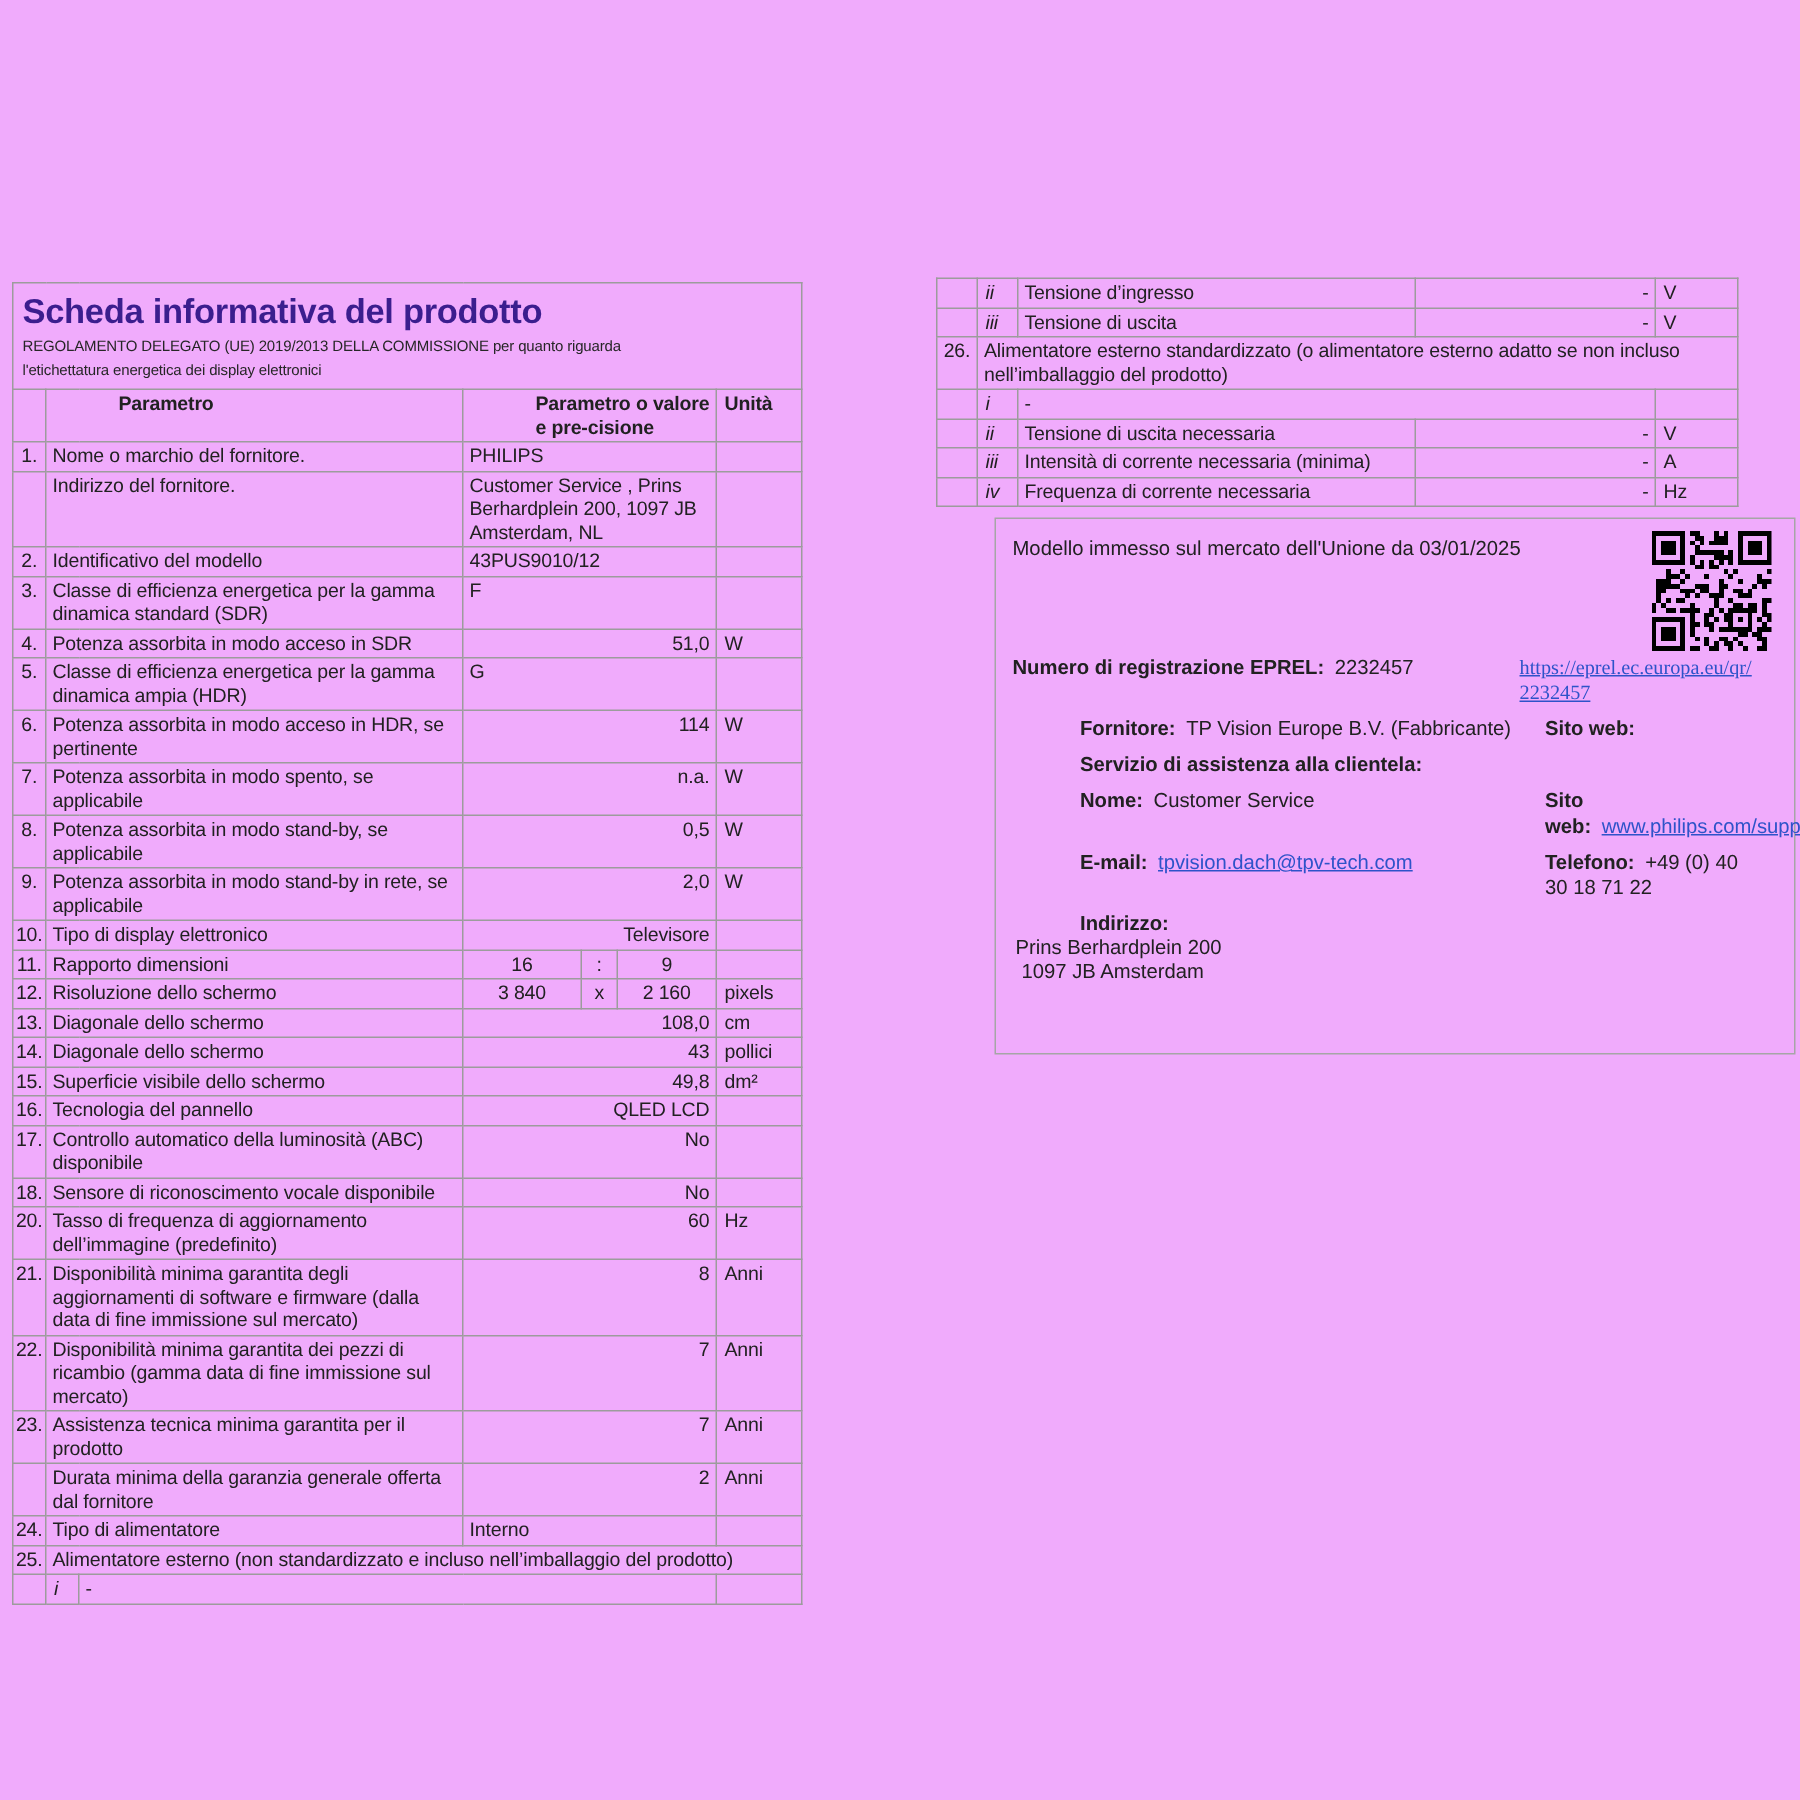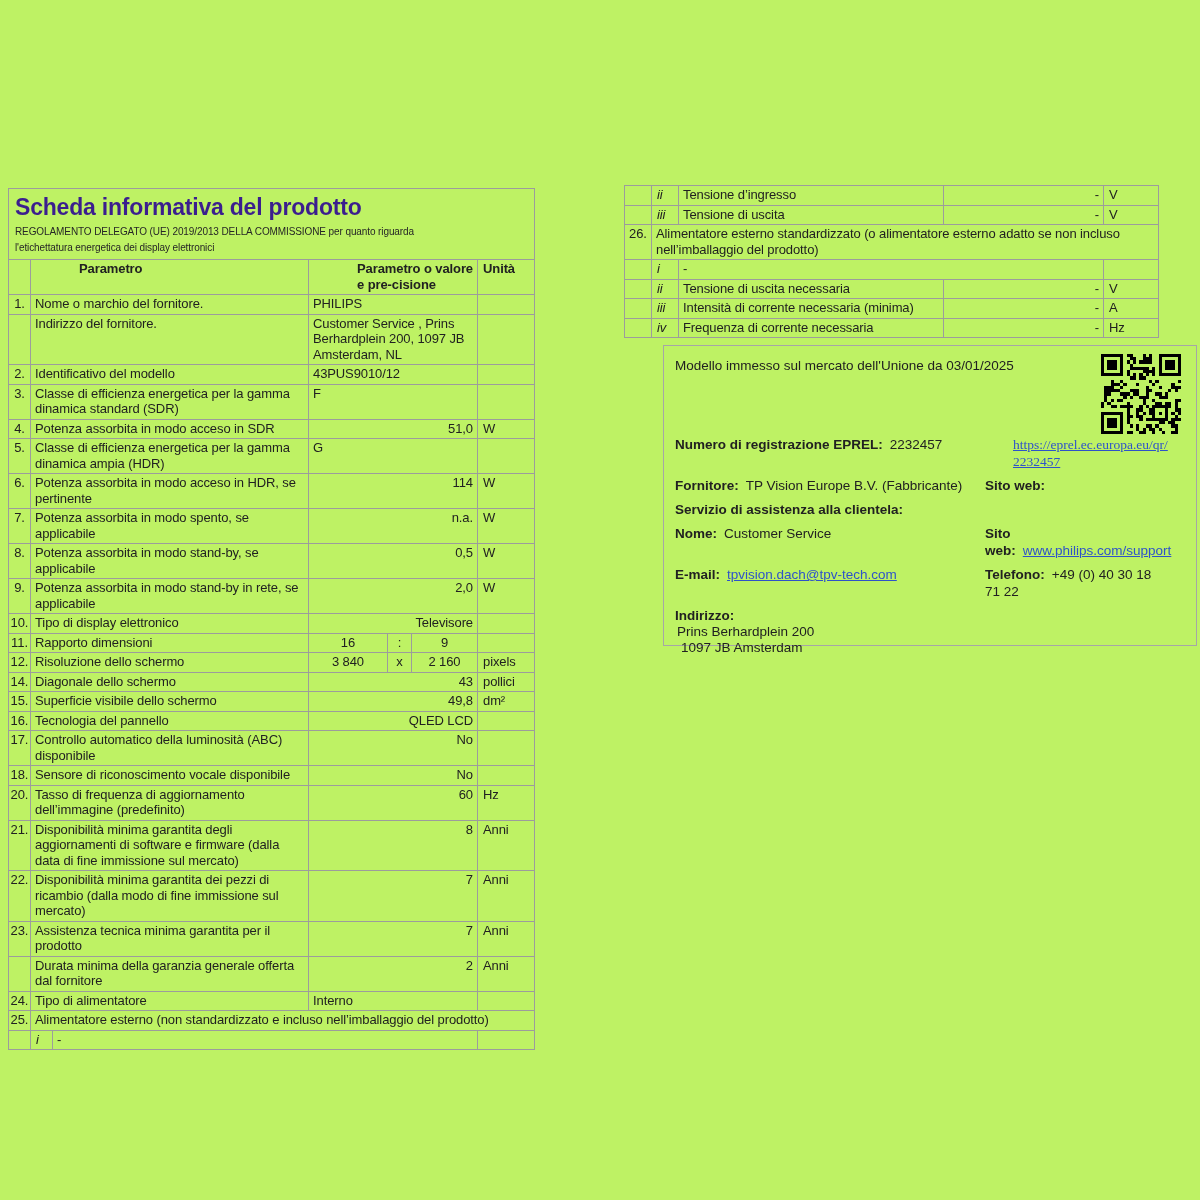--- a/index.html
+++ b/index.html
@@ -1,43 +1,43 @@
 <!DOCTYPE html>
 <html><head>
 <meta charset="utf-8">
 <style>
   html,body{margin:0;padding:0;background:#ffffff;}
   body{width:1200px;height:1200px;font-family:"Liberation Sans","DejaVu Sans",sans-serif;color:#212121;}
-  .page{position:relative;width:1200px;height:1200px;background:#bef264;overflow:hidden;}
+  .page{position:relative;width:1200px;height:1200px;background:#f0abfc;overflow:hidden;}
 
   table{border-collapse:collapse;table-layout:fixed;}
   #left-table{position:absolute;left:8px;top:188px;width:526px;}
   #right-table{position:absolute;left:624px;top:185px;width:534px;}
   td{border:1px solid #9c9c9c;vertical-align:top;font-size:13px;line-height:15.5px;
      padding:1px 4px 2px;letter-spacing:-0.1px;word-wrap:break-word;}
   td.num{text-align:center;padding-left:1px;padding-right:1px;}
   td.ar{text-align:right;}
   td.ac{text-align:center;}
   td.roman{font-style:italic;padding-left:5px;}
   td.hd{font-weight:bold;padding-left:48px;}
   td.unit{padding-left:5px;}
 
   .title-cell{padding:5px 6px 3px;}
   .doc-title{font-size:23px;font-weight:bold;line-height:27px;letter-spacing:-0.2px;}
   .doc-sub{font-size:10px;line-height:16px;white-space:nowrap;margin-top:3px;color:#262626;}
 
-  #info-box{position:absolute;left:663px;top:345px;width:534px;height:301px;
+  #info-box{position:absolute;left:663px;top:345px;width:534px;height:358px;
             border:1px solid #a6a6a6;box-sizing:border-box;padding:11px 27px 0 11px;
             font-size:13.5px;line-height:17px;}
   .ib-grid{display:grid;grid-template-columns:310px 1fr;align-items:start;}
   .ib-label{font-weight:bold;margin-right:7px;}
   .link{text-decoration:underline;cursor:pointer;}
   .eprel-link{display:inline-block;max-width:206px;word-break:break-all;}
   .mt-big{margin-top:62px;gap:28px;}
-  .mt{margin-top:7px;}
+  .mt{margin-top:7px;margin-left:45px;}
   .addr{line-height:15.5px;}
   .addr-1{padding-left:2px;}
   .addr-2{padding-left:6px;}
   .addr-3{padding-left:6px;}
   #qr-wrap{position:absolute;top:8px;right:15px;width:80px;height:80px;}
   #qr-wrap svg{display:block;width:80px;height:80px;}
 </style>
 </head>
 <body>
 
@@ -147,20 +147,26 @@
         </tr>
         <tr>
           <td class="num">12.</td>
           <td colspan="2">Risoluzione dello schermo</td>
           <td class="ac">3 840</td>
           <td class="ac">x</td>
           <td class="ac">2 160</td>
           <td class="unit">pixels</td>
         </tr>
         <tr>
+          <td class="num">13.</td>
+          <td colspan="2">Diagonale dello schermo</td>
+          <td class="ar" colspan="3">108,0</td>
+          <td class="unit">cm</td>
+        </tr>
+        <tr>
           <td class="num">14.</td>
           <td colspan="2">Diagonale dello schermo</td>
           <td class="ar" colspan="3">43</td>
           <td class="unit">pollici</td>
         </tr>
         <tr>
           <td class="num">15.</td>
           <td colspan="2">Superficie visibile dello schermo</td>
           <td class="ar" colspan="3">49,8</td>
           <td class="unit">dm²</td>
@@ -190,21 +196,21 @@
           <td class="unit">Hz</td>
         </tr>
         <tr>
           <td class="num">21.</td>
           <td colspan="2">Disponibilità minima garantita degli aggiornamenti di software e firmware (dalla data di fine immissione sul mercato)</td>
           <td class="ar" colspan="3">8</td>
           <td class="unit">Anni</td>
         </tr>
         <tr>
           <td class="num">22.</td>
-          <td colspan="2">Disponibilità minima garantita dei pezzi di ricambio (dalla modo di fine immissione sul mercato)</td>
+          <td colspan="2">Disponibilità minima garantita dei pezzi di ricambio (gamma data di fine immissione sul mercato)</td>
           <td class="ar" colspan="3">7</td>
           <td class="unit">Anni</td>
         </tr>
         <tr>
           <td class="num">23.</td>
           <td colspan="2">Assistenza tecnica minima garantita per il prodotto</td>
           <td class="ar" colspan="3">7</td>
           <td class="unit">Anni</td>
         </tr>
         <tr>

